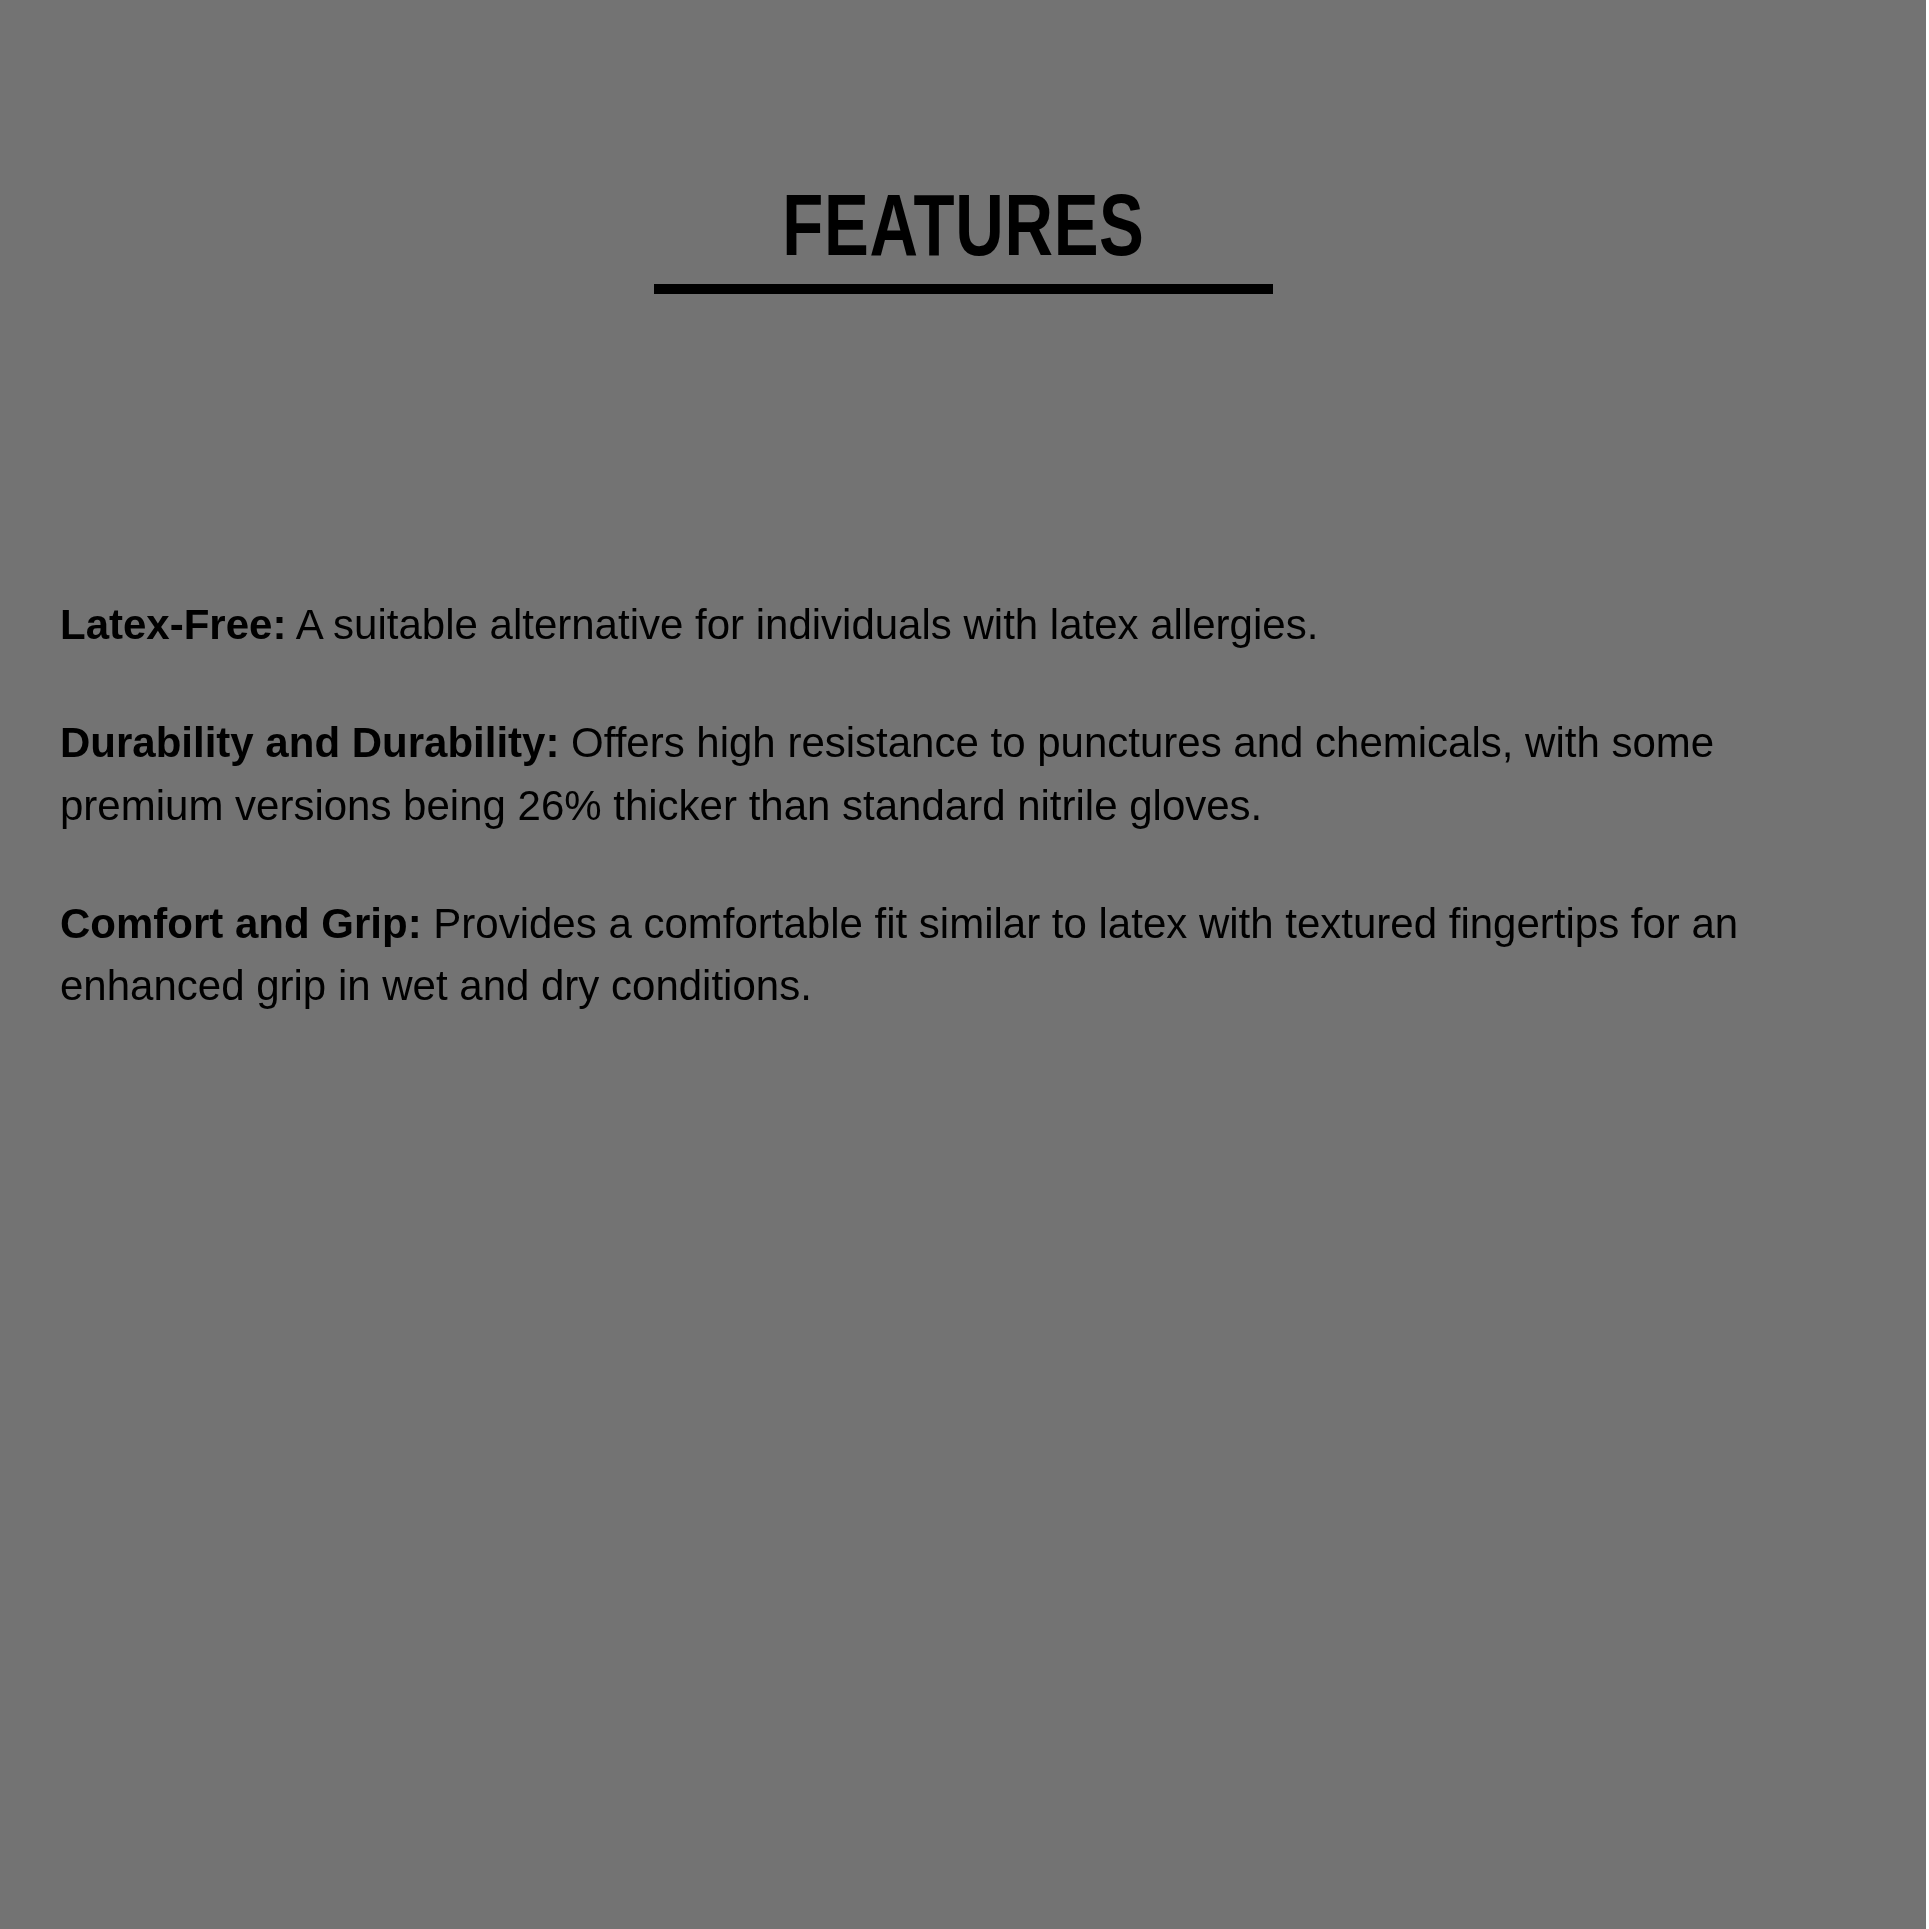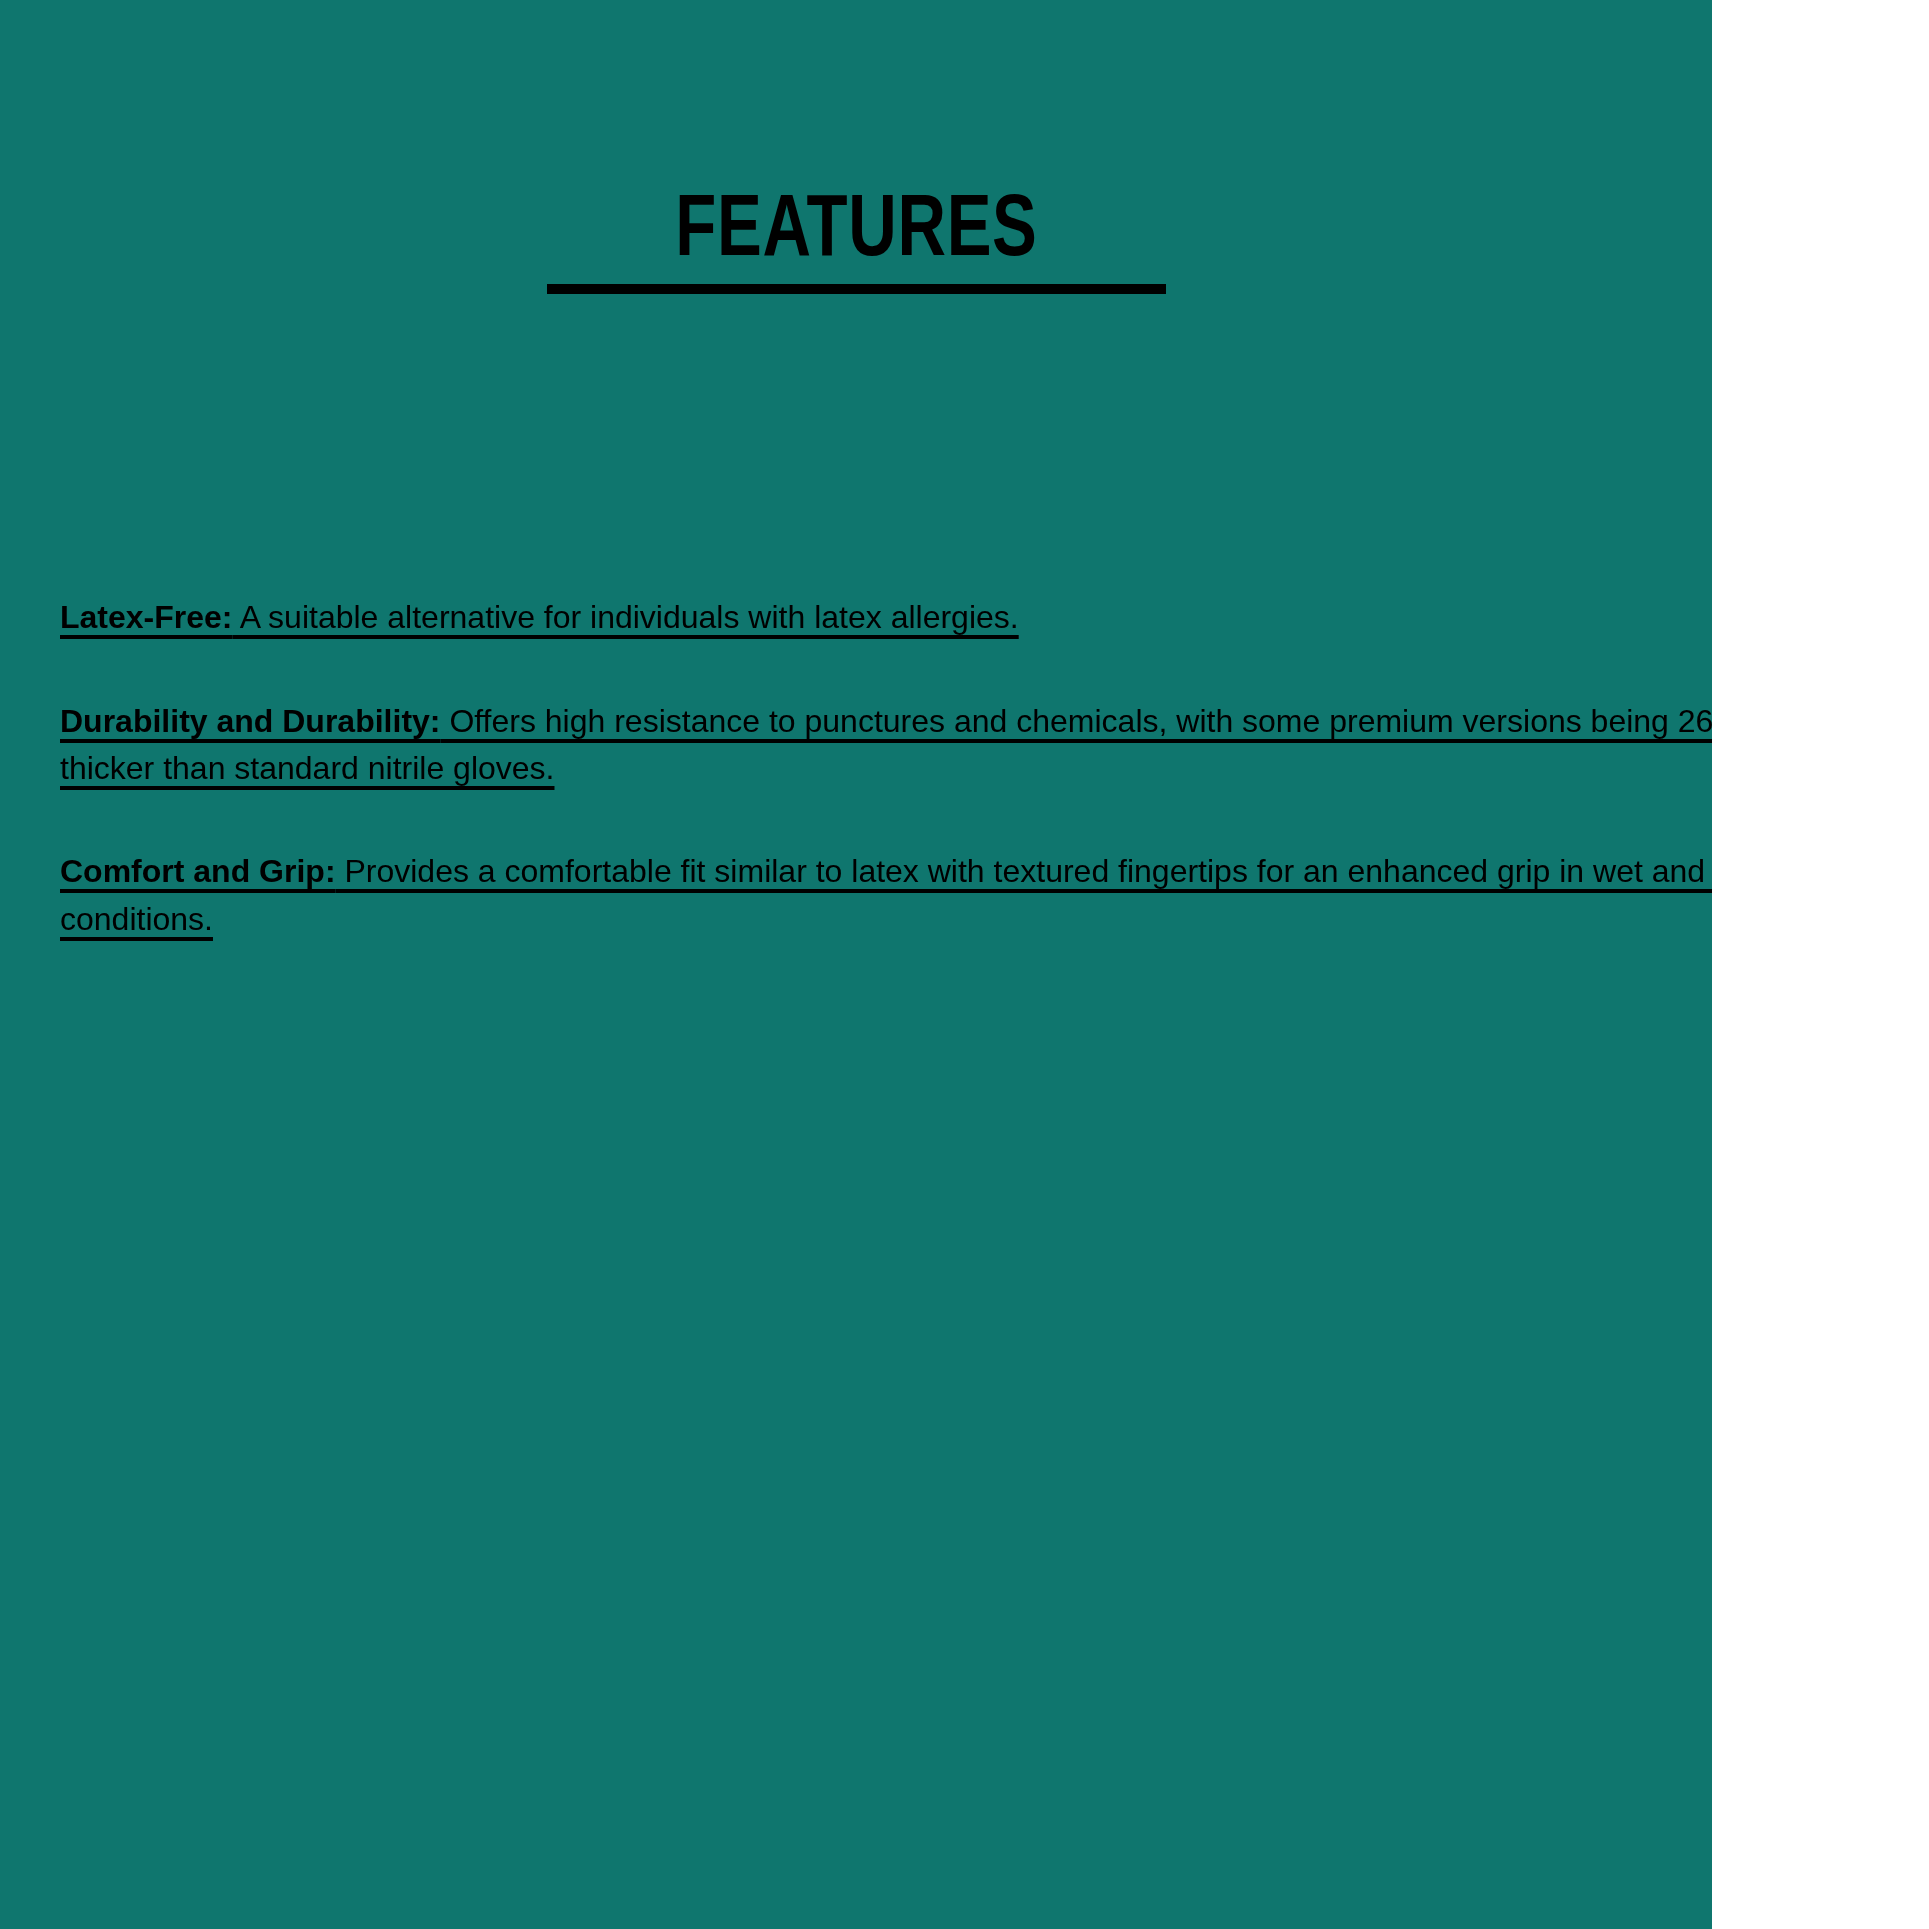--- a/index.html
+++ b/index.html
@@ -2,23 +2,23 @@
 <html style="font-size:12.7px"><head>
 <meta charset="utf-8">
 <style>
   html, body {
     margin: 0;
     padding: 0;
     background: #ffffff;
   }
   .page {
     position: relative;
-    width: 1712px;
+    width: 1926px;
     height: 1930px;
-    background: #0f766e;
+    background: #737373;
     overflow: hidden;
     font-family: "Liberation Sans", sans-serif;
     color: #000000;
   }
   .header {
     margin-top: 181px;
     text-align: center;
   }
   .title {
     display: inline-block;
@@ -38,25 +38,24 @@
     background: #000000;
     margin: 19px auto 0 auto;
   }
   .features {
     margin-top: 300px;
     padding-left: 60px;
     width: 1755px;
   }
   .feature {
     margin: 8px 0 56px 0;
-    font-size: 32px;
+    font-size: 42px;
     line-height: 1.48;
     font-weight: 400;
     color: #000000;
-    text-decoration: underline;
     text-decoration-thickness: 4px;
     text-underline-offset: 7.1px;
     text-decoration-skip-ink: auto;
   }
   .feature .label {
     font-weight: 700;
   }
 </style>
 </head>
 <body>

